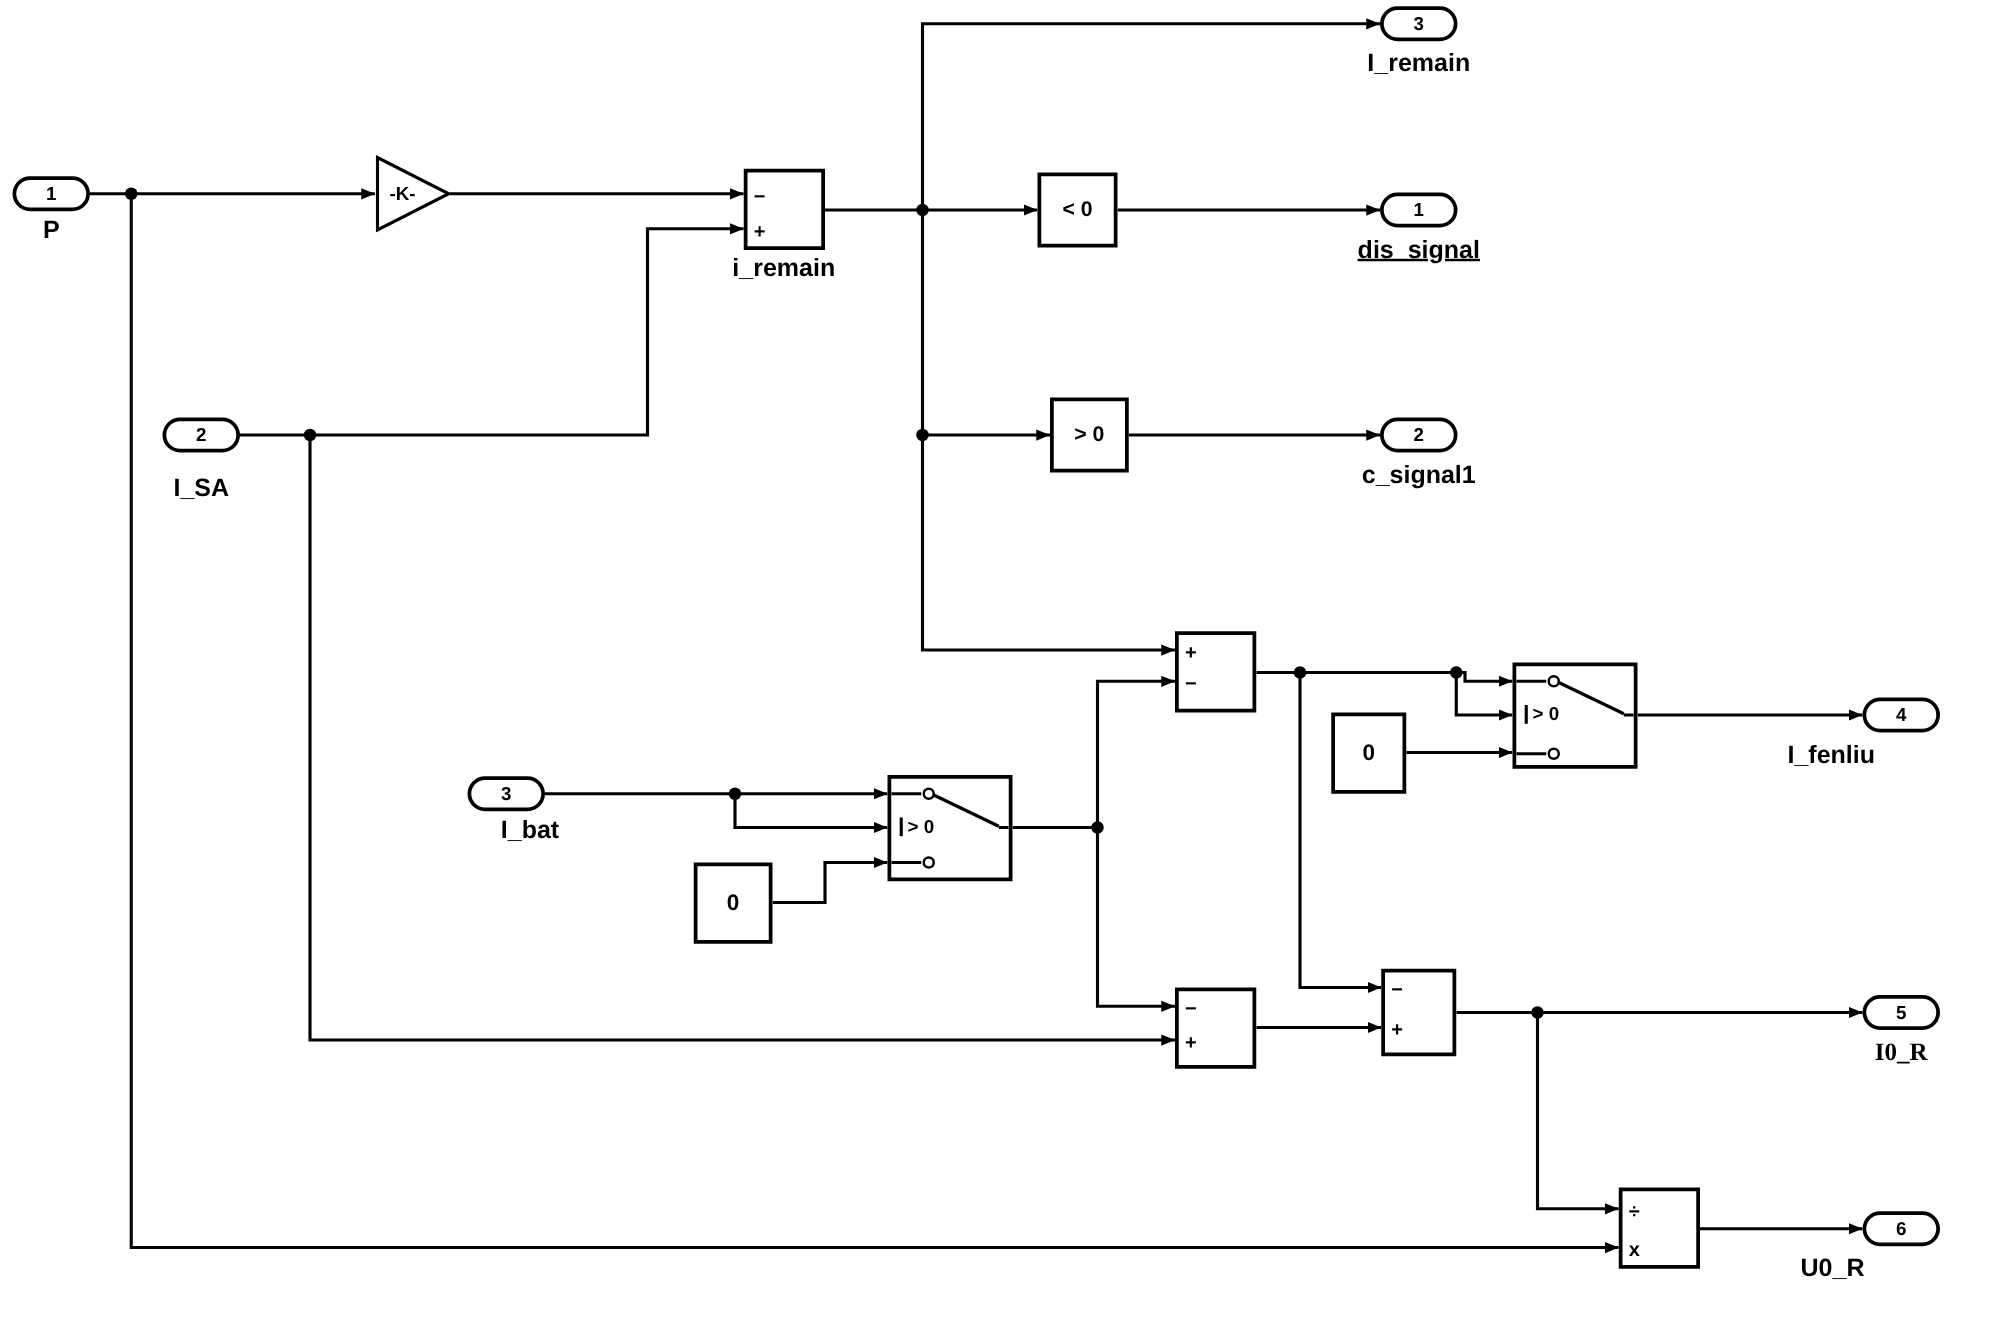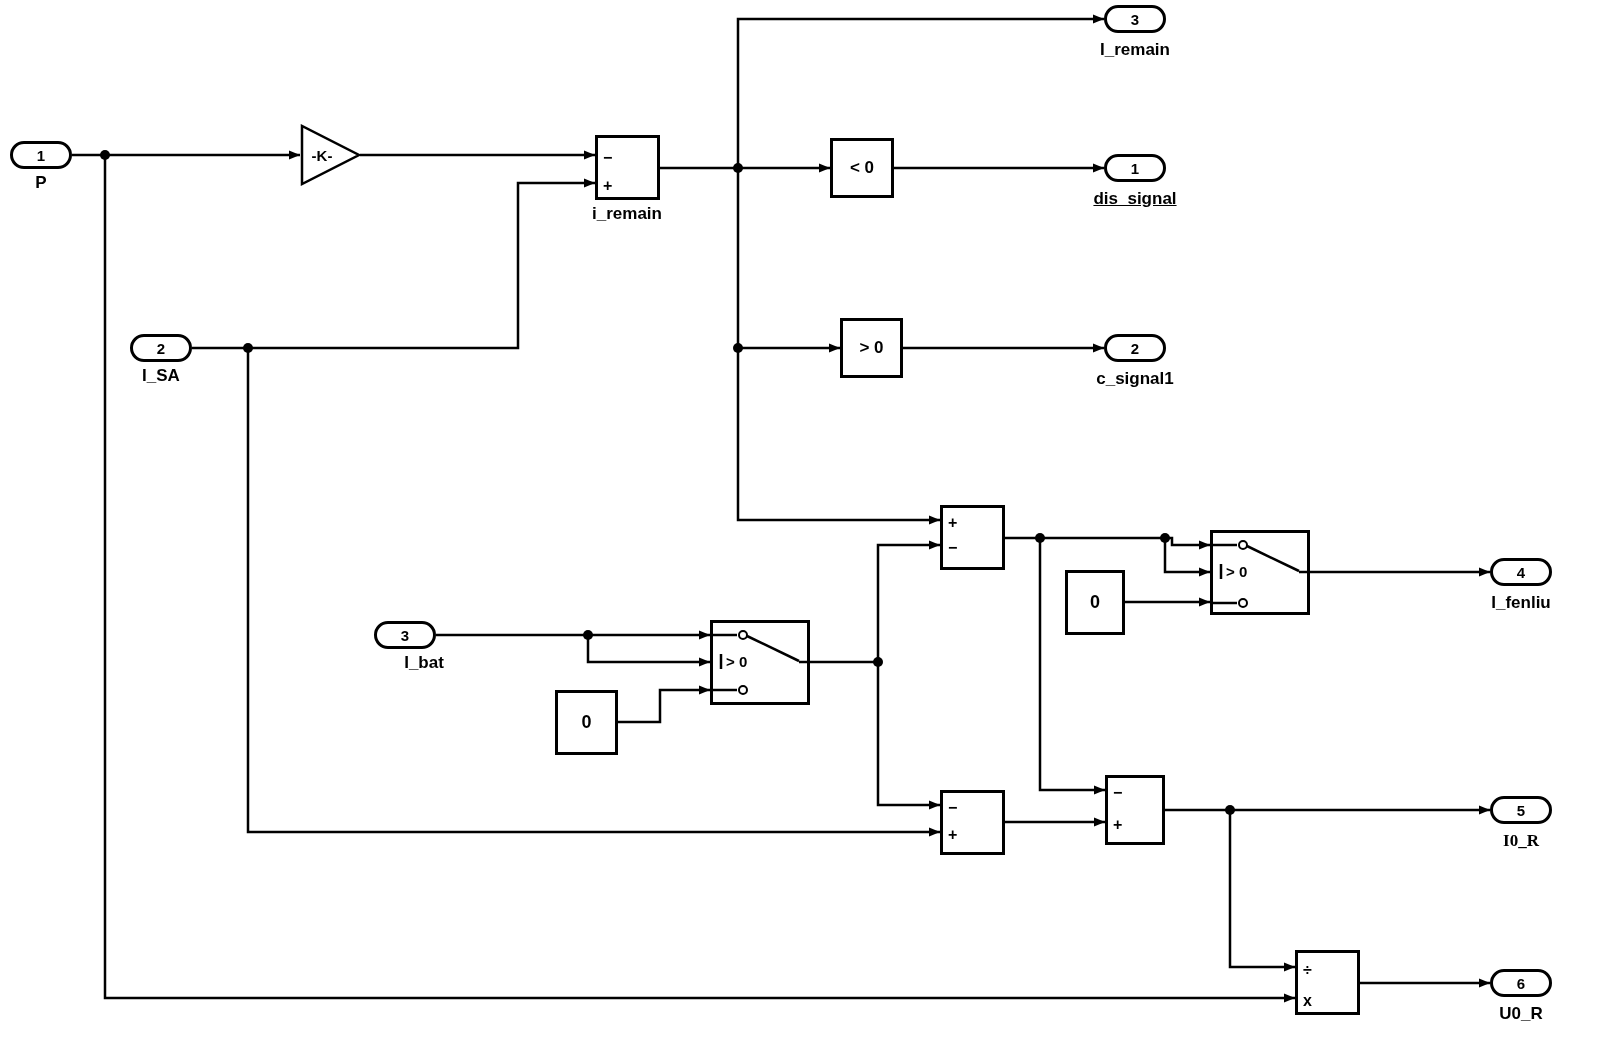--- a/index.html
+++ b/index.html
@@ -5,21 +5,21 @@
   html,body{margin:0;padding:0;background:#fff;}
   body{font-family:"Liberation Sans",sans-serif;color:#000;}
   #canvas{position:relative;width:1600px;height:1064px;background:#fff;overflow:hidden;}
   #wires{position:absolute;left:0;top:0;}
   #wires polyline{fill:none;stroke:#000;stroke-width:2.5;}
   #wires circle.dot{fill:#000;stroke:none;}
   .block{position:absolute;border:3px solid #000;background:#fff;box-sizing:border-box;}
   .port{position:absolute;width:62px;height:28px;border:3px solid #000;border-radius:14px;background:#fff;
         box-sizing:border-box;display:flex;align-items:center;justify-content:center;
         font-size:15px;font-weight:bold;}
-  .plabel{position:absolute;width:120px;text-align:center;font-size:17px;font-weight:bold;white-space:nowrap;}
+  .plabel{position:absolute;width:120px;text-align:center;font-size:20px;font-weight:bold;white-space:nowrap;}
   .sign{position:absolute;left:5px;font-size:16px;font-weight:bold;line-height:14px;}
   .ctext{display:flex;width:100%;height:100%;align-items:center;justify-content:center;
          font-size:17px;font-weight:bold;}
   .gain-wrap{position:absolute;background:transparent;}
   .gain-label{position:absolute;left:4px;top:0;width:36px;height:100%;display:flex;align-items:center;
               justify-content:center;font-size:15px;font-weight:bold;}
   .switch{padding:0;}
   .switch svg{position:absolute;left:0;top:0;}
   .switch .swlabel{position:absolute;left:13px;top:30px;font-size:15px;font-weight:bold;line-height:18px;}
   .switch line{stroke:#000;stroke-width:2.5;}
@@ -99,21 +99,21 @@
   </svg>
 
   <div class="port" style="left:10px;top:141px;">
     <span>1</span>
   </div>
   <div class="plabel" style="left:-19px;top:173px;">P</div>
 
   <div class="port" style="left:130px;top:334px;">
     <span>2</span>
   </div>
-  <div class="plabel" style="left:101px;top:366px;">I_SA</div>
+  <div class="plabel" style="left:101px;top:380px;">I_SA</div>
 
   <div class="port" style="left:374px;top:621px;">
     <span>3</span>
   </div>
   <div class="plabel" style="left:364px;top:653px;">I_bat</div>
 
   <div class="port" style="left:1104px;top:5px;">
     <span>3</span>
   </div>
   <div class="plabel" style="left:1075px;top:40px;">I_remain</div>
@@ -124,31 +124,31 @@
   <div class="plabel" style="left:1075px;top:189px;text-decoration:underline;">dis_signal</div>
 
   <div class="port" style="left:1104px;top:334px;">
     <span>2</span>
   </div>
   <div class="plabel" style="left:1075px;top:369px;">c_signal1</div>
 
   <div class="port" style="left:1490px;top:558px;">
     <span>4</span>
   </div>
-  <div class="plabel" style="left:1461px;top:593px;">I_fenliu</div>
+  <div class="plabel" style="left:1405px;top:593px;">I_fenliu</div>
 
   <div class="port" style="left:1490px;top:796px;">
     <span>5</span>
   </div>
   <div class="plabel" style="left:1461px;top:831px;font-family:Liberation Serif, serif;">I0_R</div>
 
   <div class="port" style="left:1490px;top:969px;">
     <span>6</span>
   </div>
-  <div class="plabel" style="left:1461px;top:1004px;">U0_R</div>
+  <div class="plabel" style="left:1406px;top:1004px;">U0_R</div>
 
   <div class="gain-wrap" style="left:300px;top:124px;width:62px;height:62px;">
     <svg width="62" height="62" viewBox="0 0 62 62">
       <polygon points="2,2 2,60 59,31" fill="#fff" stroke="#000" stroke-width="2.5"></polygon>
     </svg>
     <span class="gain-label">-K-</span>
   </div>
 
   <div class="block" style="left:595px;top:135px;width:65px;height:65px;">
     <span class="sign" style="top:13px;">−</span>

